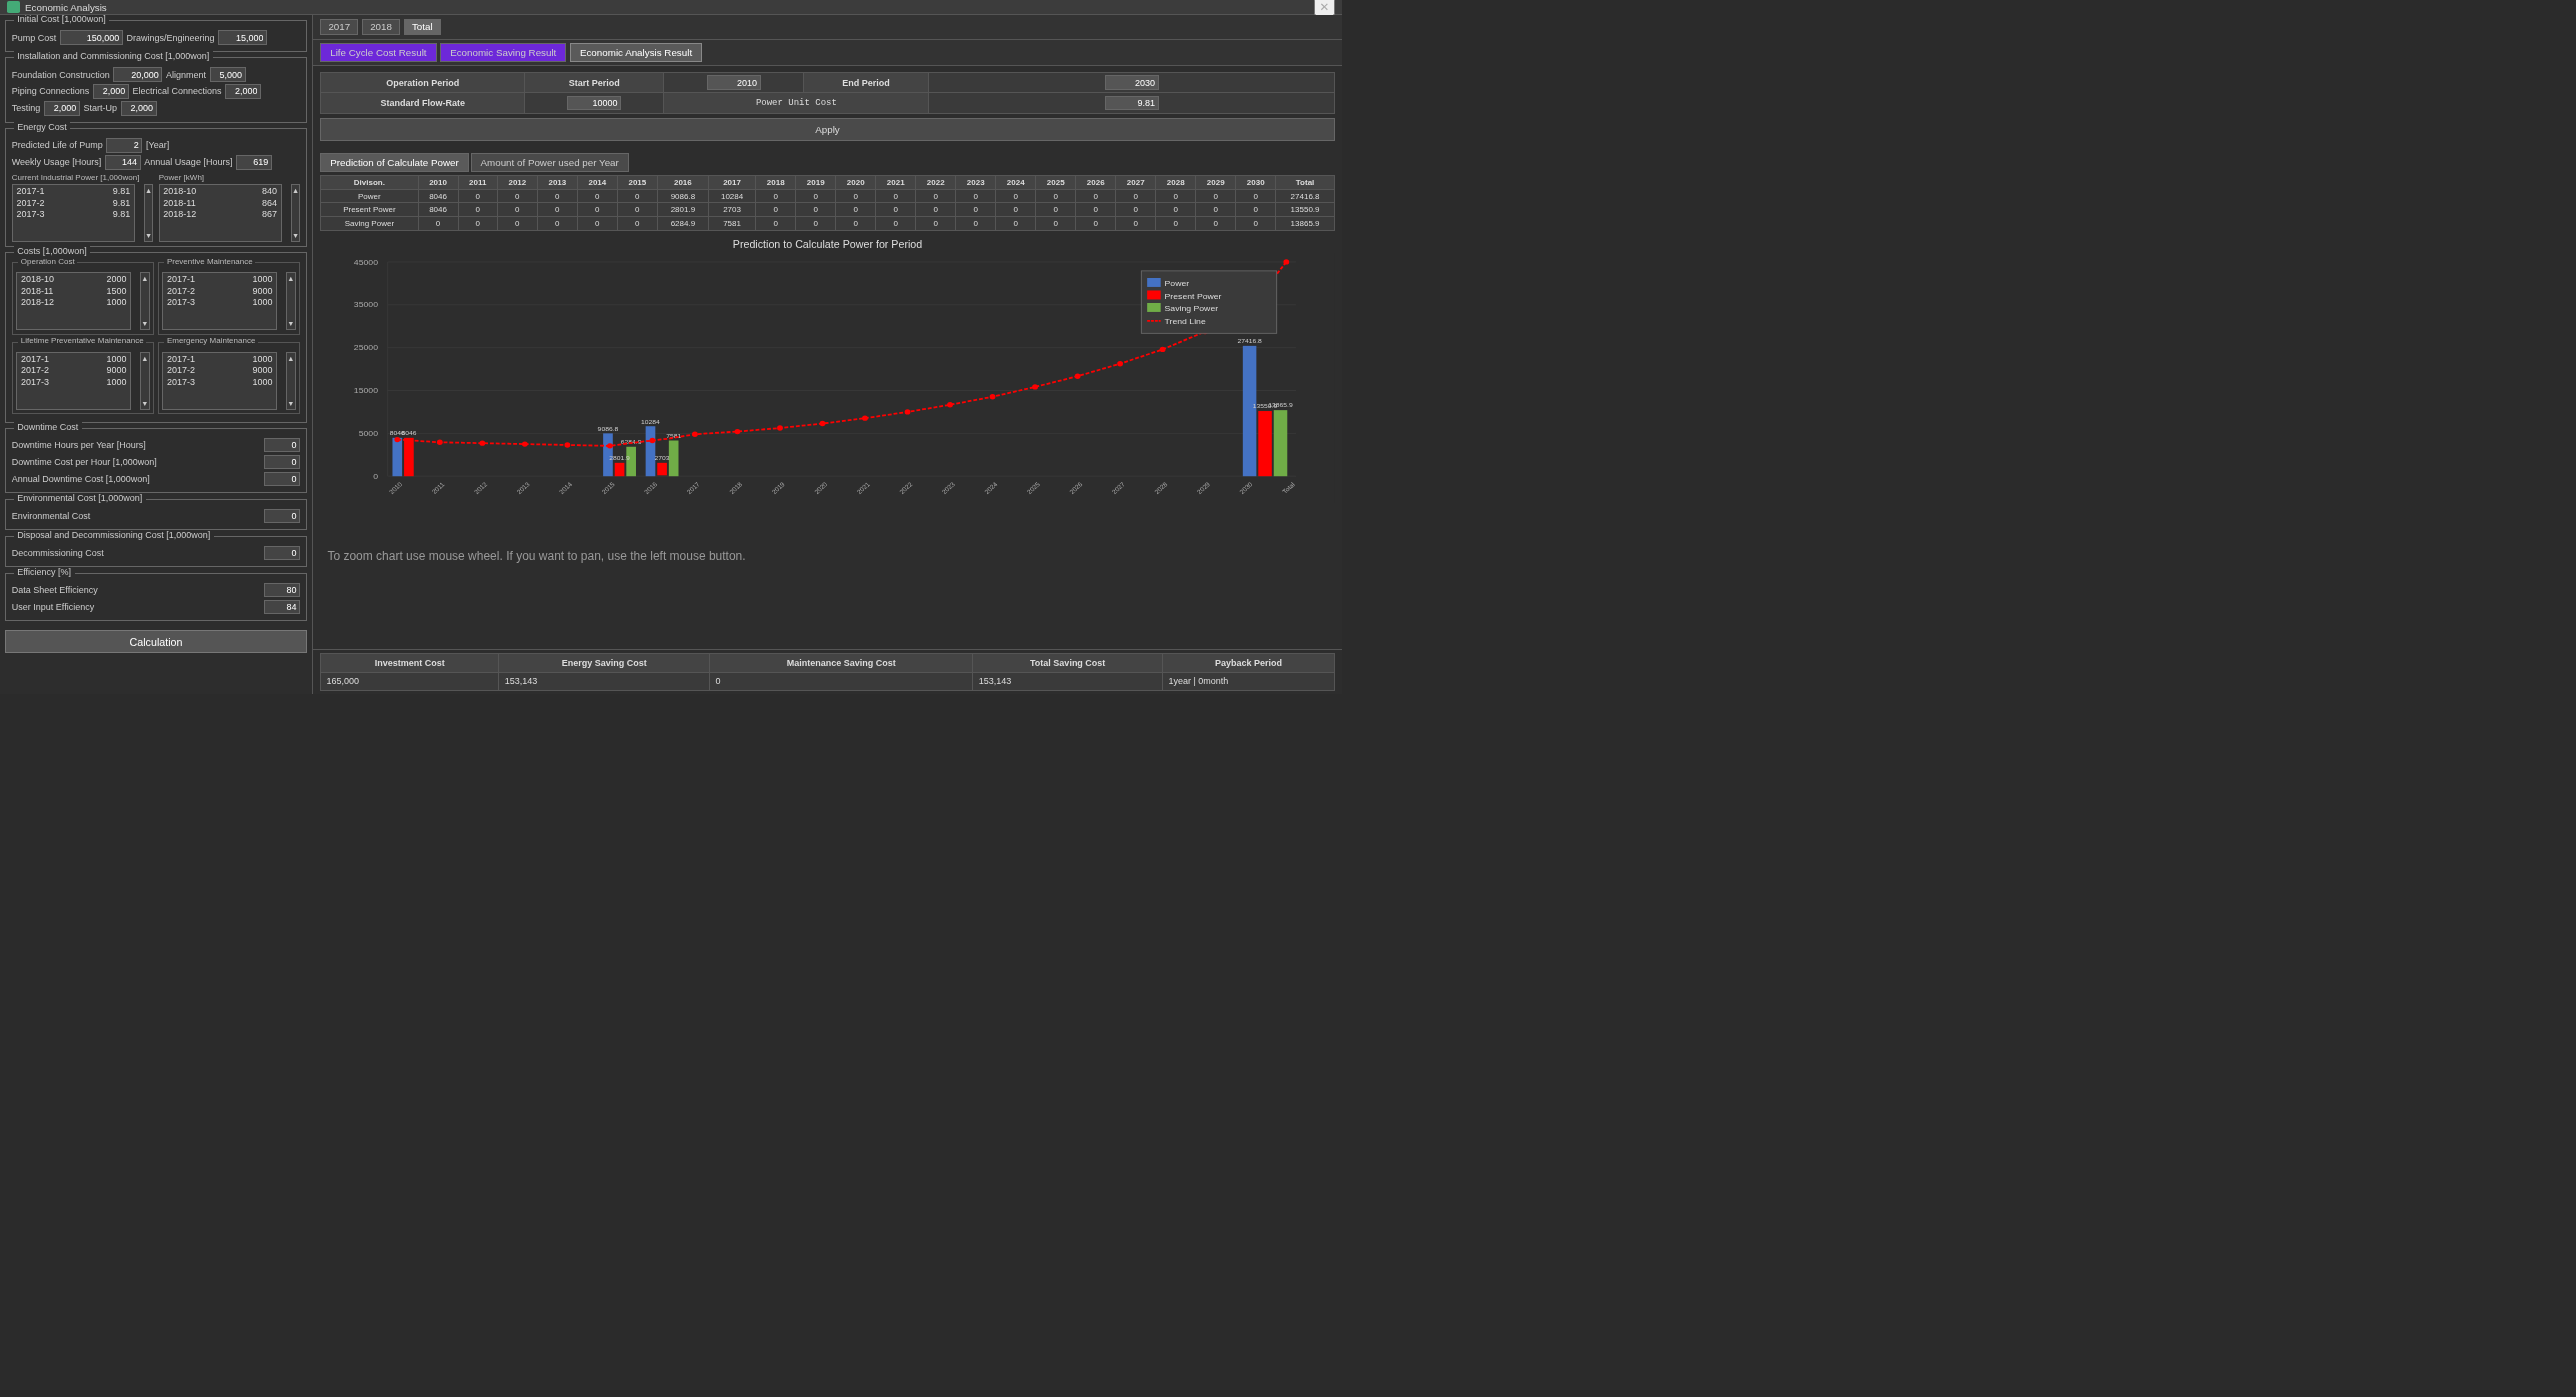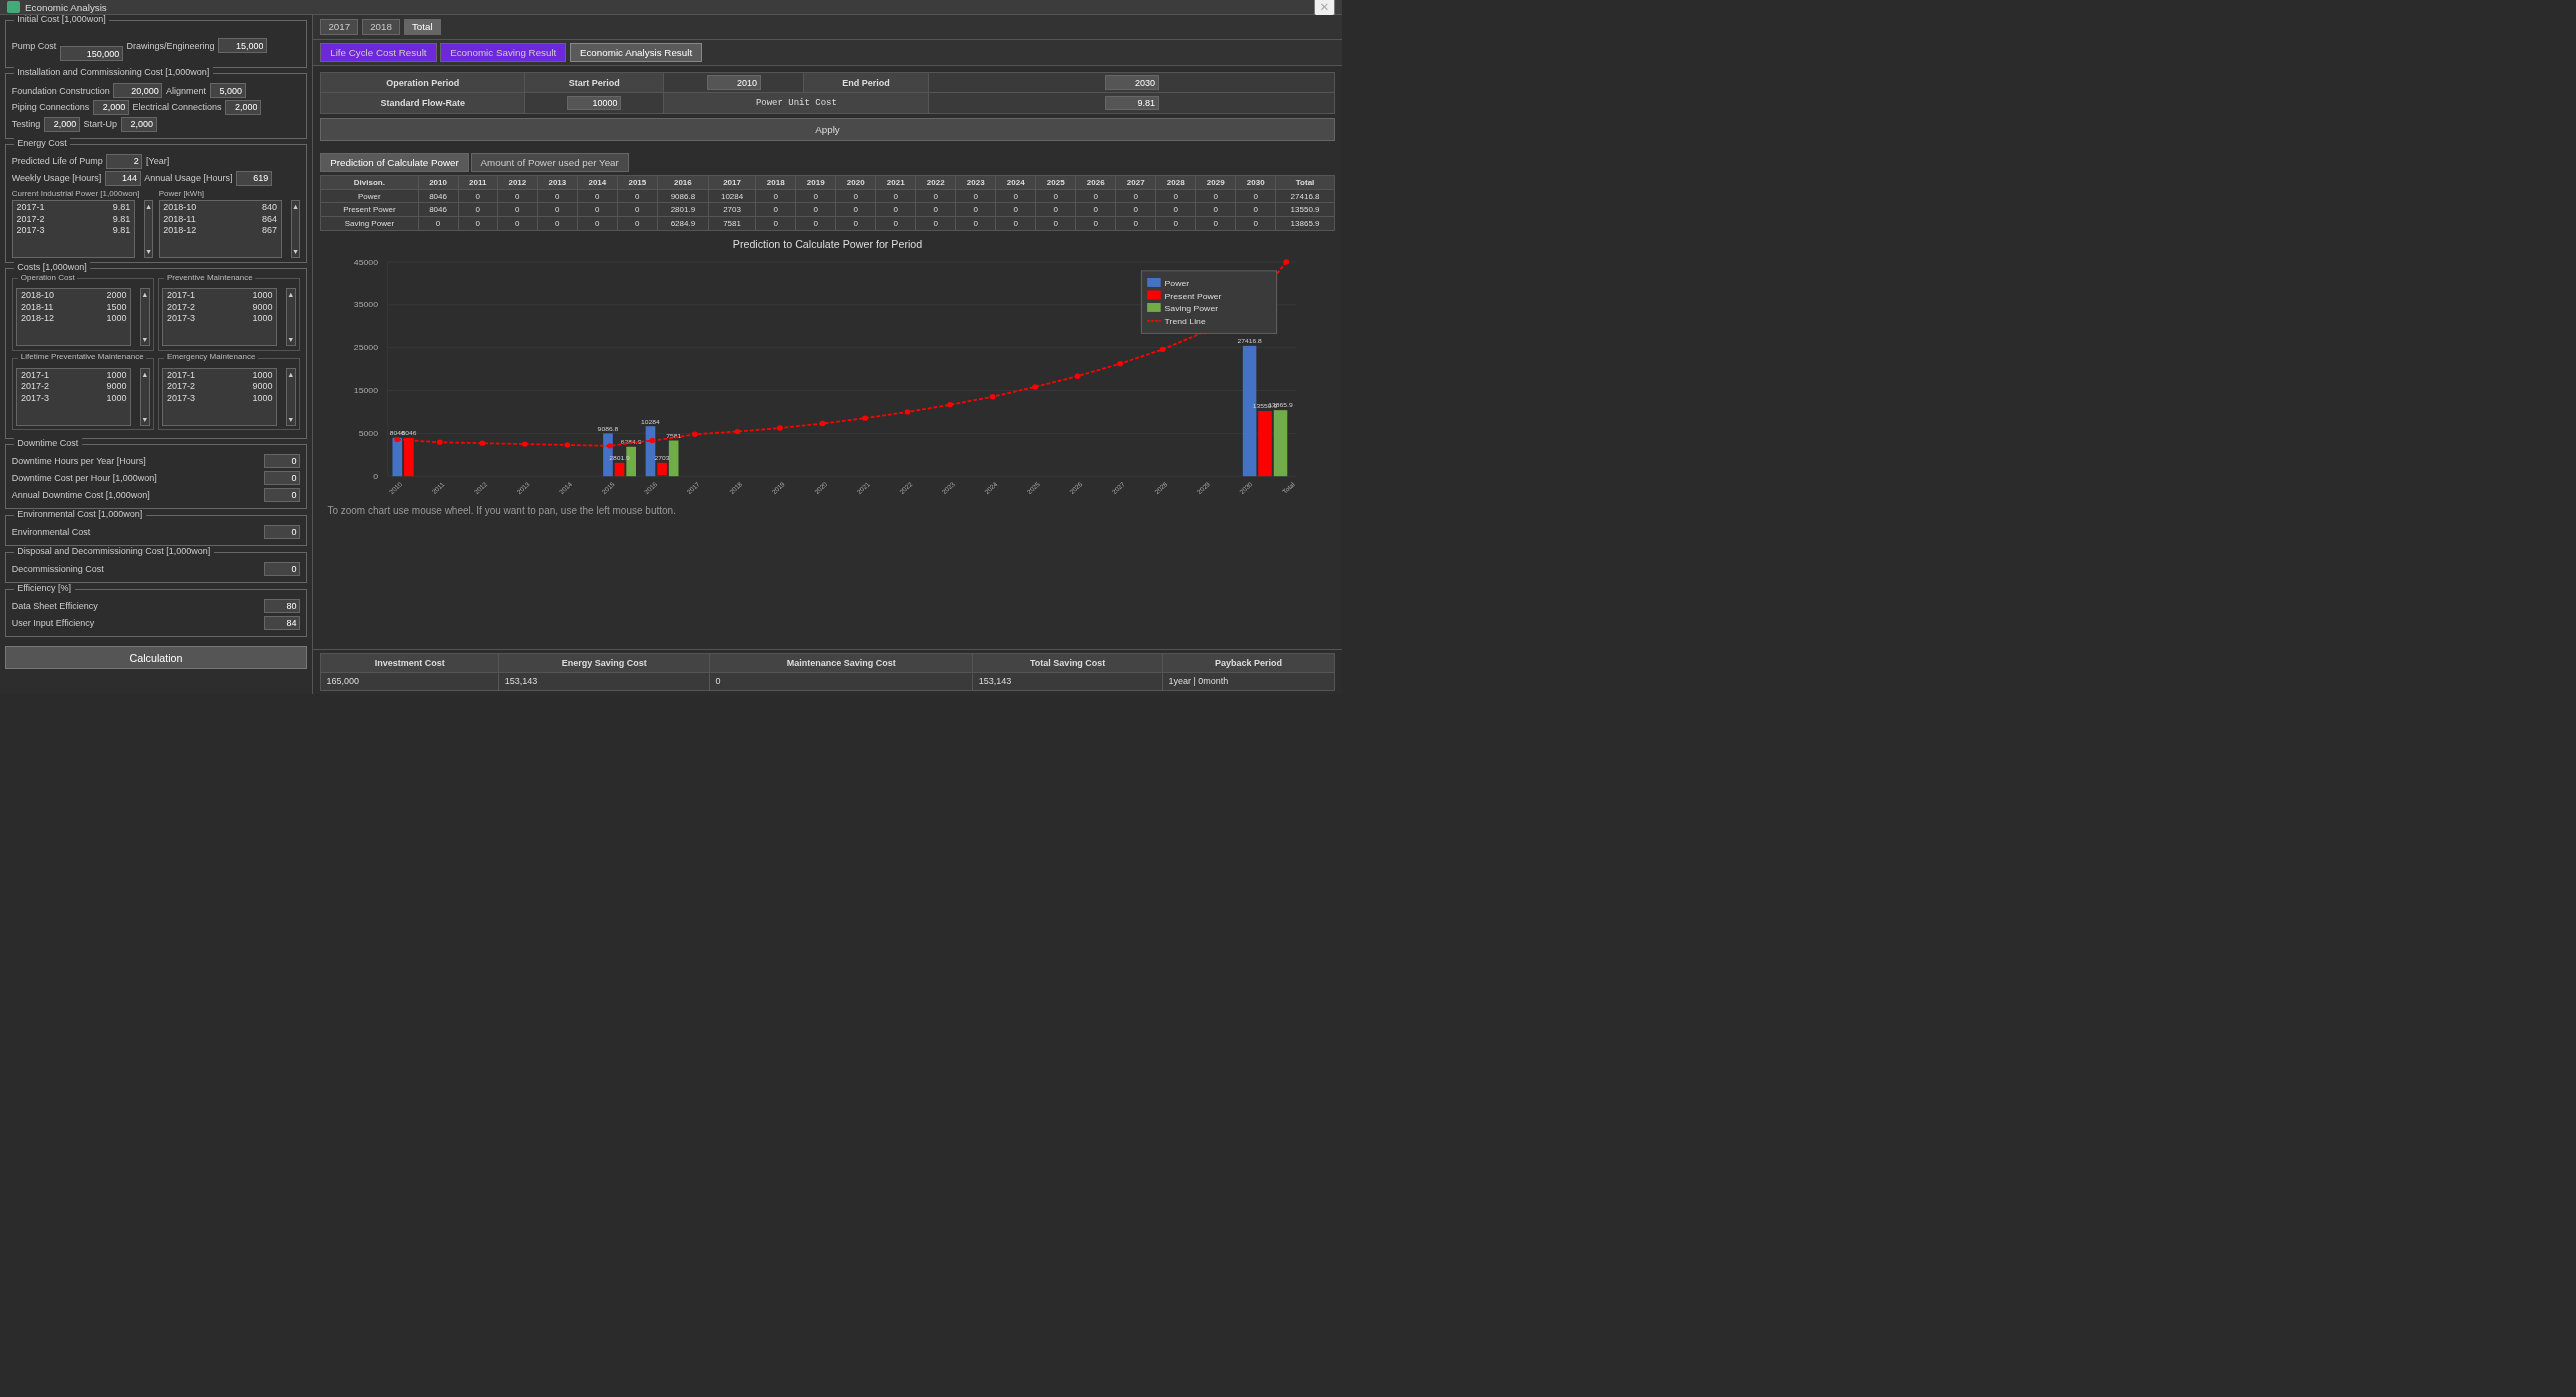--- a/index.html
+++ b/index.html
@@ -80,21 +80,21 @@
     }
     .form-input {
       background: #444;
       border: 0.9px solid #666;
       color: #fff;
       font-size: 9px;
       padding: 0.9px 2.7px;
       height: 14.3px;
       text-align: right;
     }
-    .form-input.wide { width: 63px; margin-top: 16px; }
+    .form-input.wide { width: 63px; }
     .form-input.medium { width: 49px; }
     .form-input.small { width: 36px; }
     .scrollable-list {
       background: #3a3a3a;
       border: 0.9px solid #666;
       height: 58px;
       overflow-y: auto;
       width: 100%;
     }
     .list-item {
@@ -298,23 +298,24 @@
     .summary-table td {
       background: #3a3a3a;
       color: #ddd;
       text-align: left;
     }
     .list-with-scroll {
       display: flex;
       gap: 9px;
     }
     .zoom-hint {
-      font-size: 10px;
+      font-size: 12px;
       color: #999;
       padding: 1.8px 7.2px;
+      margin-top: 44px;
     }
     .scroll-arrows {
       display: flex;
       flex-direction: column;
       justify-content: space-between;
       background: #3a3a3a;
       border: 0.9px solid #666;
       width: 10.7px;
     }
     .scroll-arrow {

